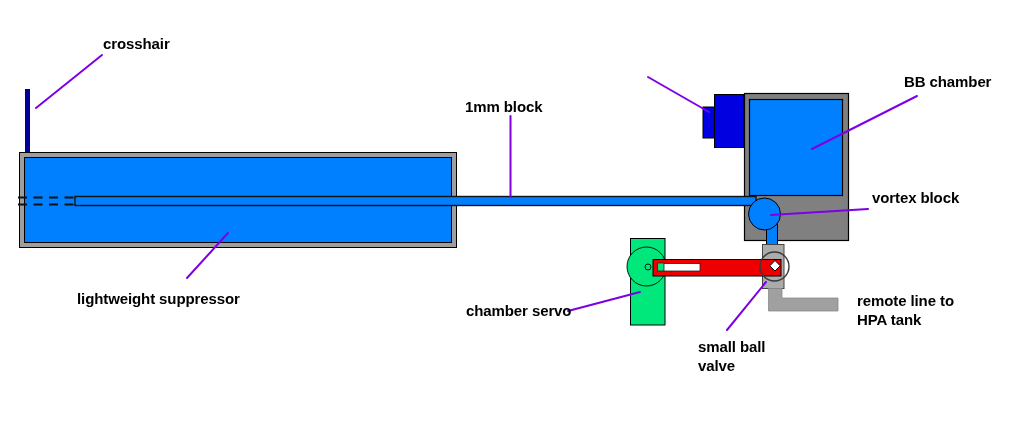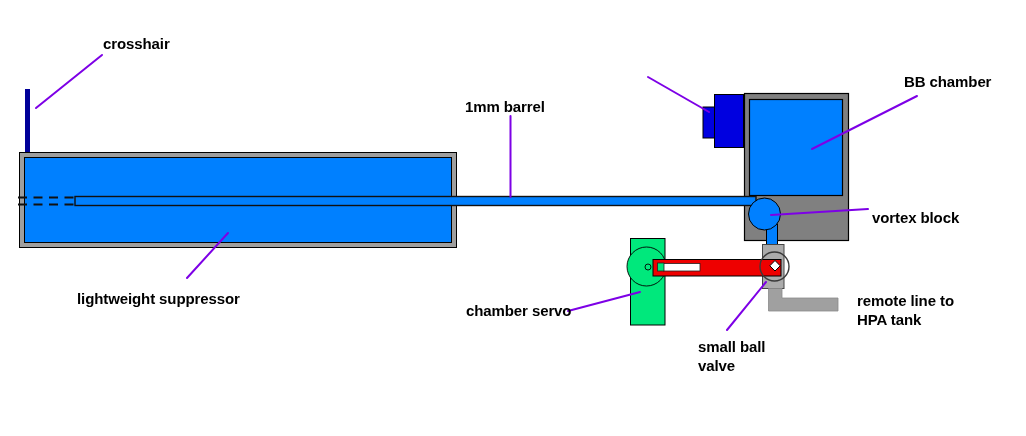--- a/index.html
+++ b/index.html
@@ -73,29 +73,29 @@
       <line x1="568" y1="311" x2="640" y2="292"></line>
       <line x1="727" y1="330" x2="766" y2="282"></line>
     </g>
   </svg>
 
   <div class="label" style="left:88px;top:34px;margin-left:15px;">
     <span>crosshair</span>
   </div>
 
   <div class="label" style="left:465px;top:97px;">
-    <span>1mm barrel</span>
+    <span>1mm block</span>
   </div>
 
 
   <div class="label" style="left:872px;top:72px;margin-left:32px;">
     <span>BB chamber</span>
   </div>
 
-  <div class="label" style="left:872px;top:208px;text-align:right;">
+  <div class="label" style="left:872px;top:188px;text-align:right;">
     <span>vortex block</span>
   </div>
 
   <div class="label" style="left:77px;top:289px;">
     <span>lightweight suppressor</span>
   </div>
 
   <div class="label" style="left:466px;top:301px;">
     <span>chamber servo</span>
   </div>

